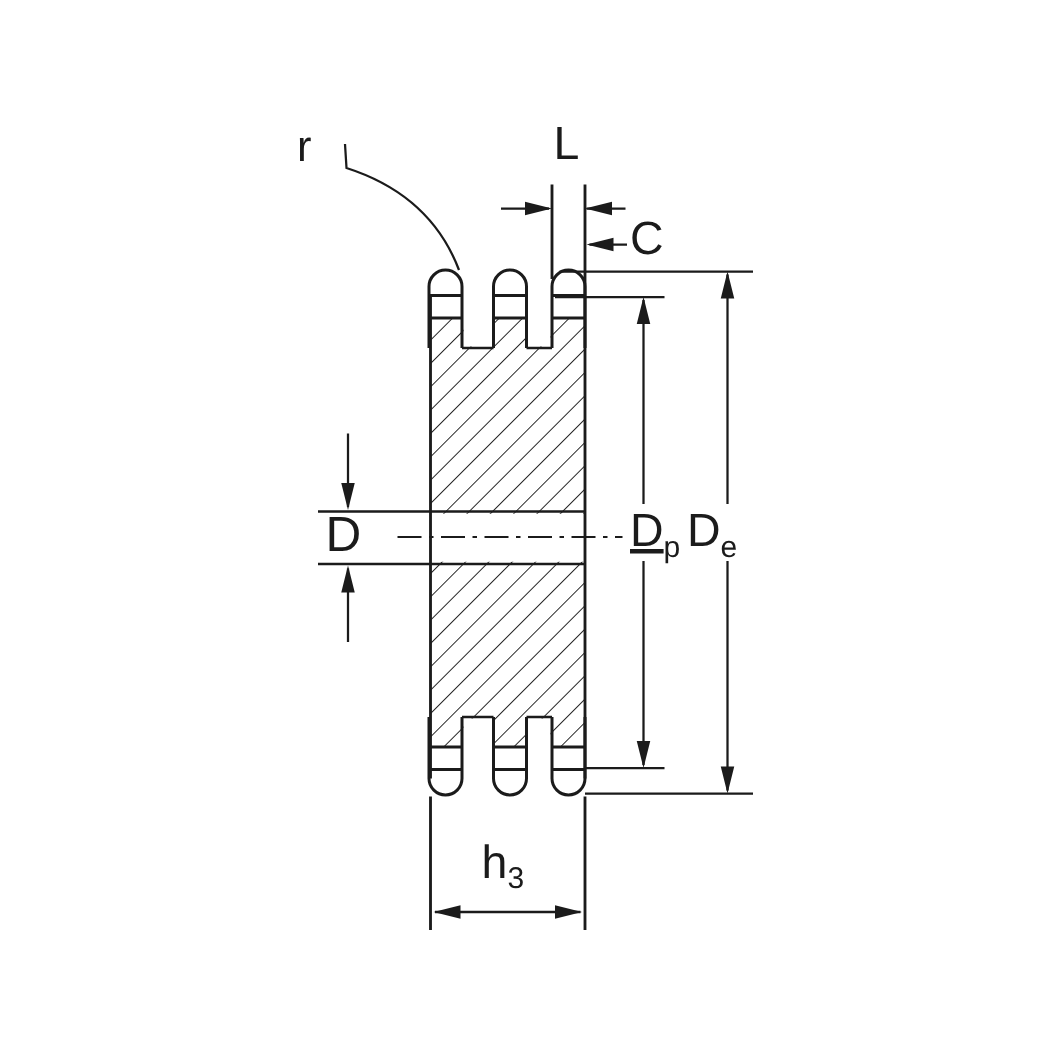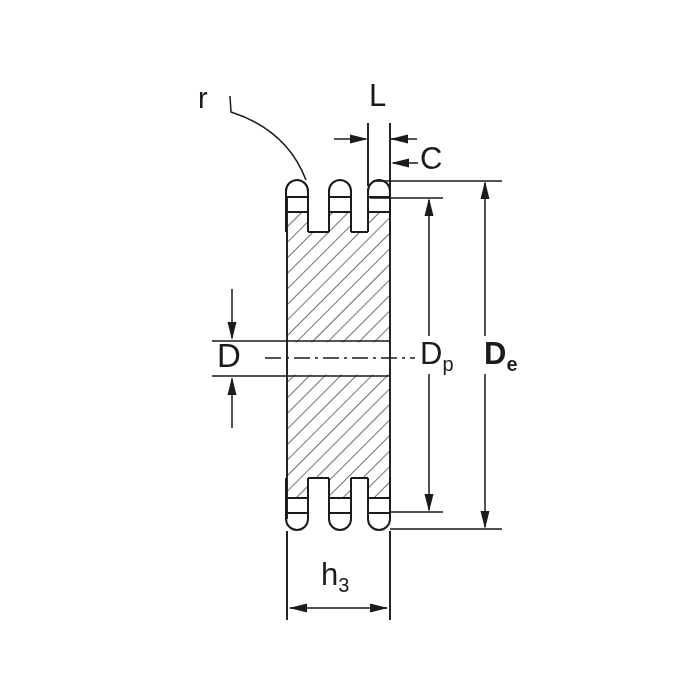--- a/index.html
+++ b/index.html
@@ -27,22 +27,22 @@
     line-height: 1;
     white-space: nowrap;
     user-select: none;
   }
   .dim-label .main { font-size: 31px; }
   .dim-label .sub  { font-size: 20px; vertical-align: -7px; }
   #label-r  { left: 198px; top: 84px;  font-size: 29px; }
   #label-L  { left: 369px; top: 80px;  font-size: 31px; }
   #label-C  { left: 420px; top: 143px; font-size: 31px; }
   #label-D  { left: 217px; top: 339px; font-size: 33px; }
-  #label-Dp { left: 420px; top: 338px; }
-  #label-De { left: 484px; top: 338px; font-weight: bold; }
+  #label-Dp { left: 420px; top: 338px; text-decoration: underline; }
+  #label-De { left: 458px; top: 338px; }
   #label-h3 { left: 321px; top: 559px; }
   #watermark {
     position: absolute;
     left: 255px;
     top: 336px;
     font-size: 25px;
     font-weight: bold;
     letter-spacing: 1px;
     color: #c7c7c7;
     opacity: 0.6;

